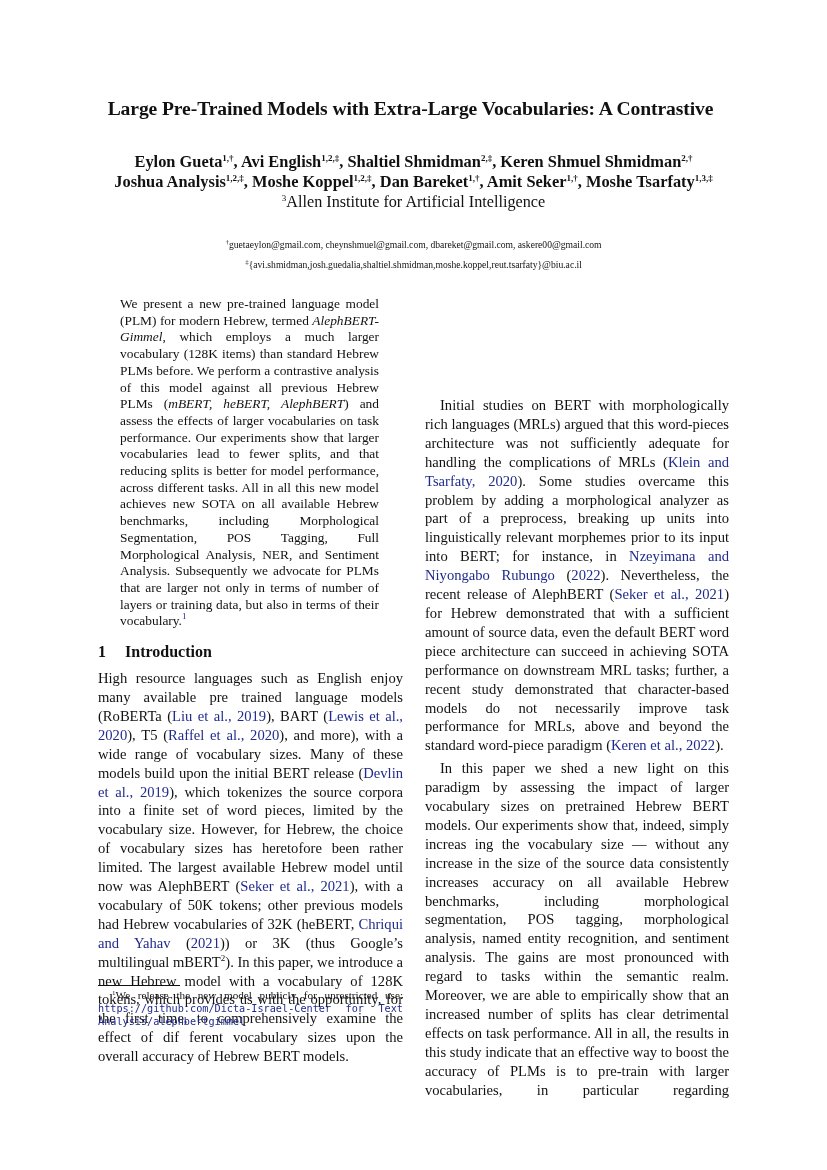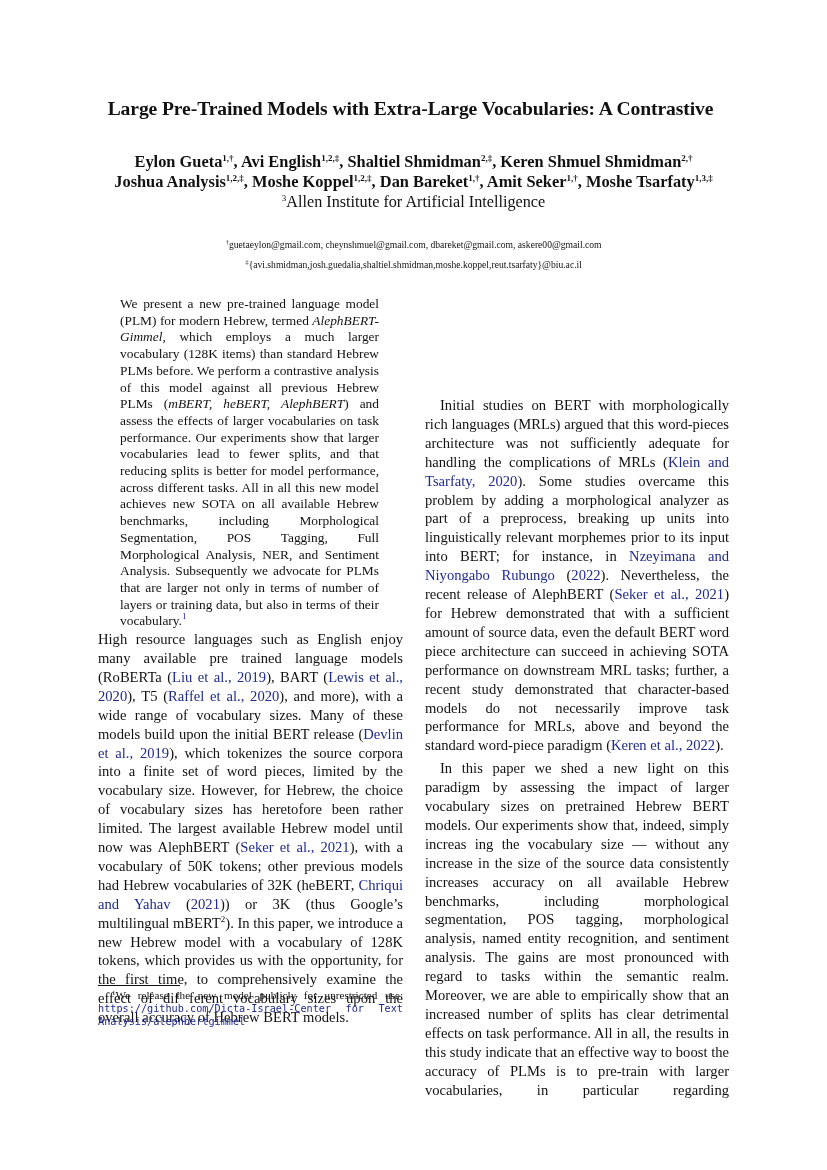--- a/index.html
+++ b/index.html
@@ -70,20 +70,21 @@
 </div>
 
 <div class="emails">
   <div><sup>†</sup><span>guetaeylon@gmail.com, cheynshmuel@gmail.com, dbareket@gmail.com, askere00@gmail.com</span></div>
   <div><sup>‡</sup><span>{avi.shmidman,josh.guedalia,shaltiel.shmidman,moshe.koppel,reut.tsarfaty}@biu.ac.il</span></div>
 </div>
 
 <div class="col col-left">
   <div class="abstract"><span>We present a new pre-trained language model (PLM) for modern Hebrew, termed </span><i>AlephBERT-Gimmel</i><span>, which employs a much larger vocabulary (128K items) than standard Hebrew PLMs before.  We perform a contrastive analysis of this model against all previous Hebrew PLMs (</span><i>mBERT, heBERT, AlephBERT</i><span>) and assess the effects of larger vocabularies on task performance. Our experiments show that larger vocabularies lead to fewer splits, and that reducing splits is better for model performance, across different tasks. All in all this new model achieves new SOTA on all available Hebrew benchmarks, including Morphological Segmentation, POS Tagging, Full Morphological Analysis, NER, and Sentiment Analysis.  Subsequently we advocate for PLMs that are larger not only in terms of number of layers or training data, but also in terms of their vocabulary.</span><sup class="fn">1</sup></div>
 
+  <div class="sec"><span class="num">1</span><span>Introduction</span></div>
 
   <div style="height:519px; overflow:hidden;">
     <p id="p1"><span>High resource languages such as English enjoy many available pre trained language models (RoBERTa (</span><span class="cite">Liu et al., 2019</span><span>), BART (</span><span class="cite">Lewis et al., 2020</span><span>), T5 (</span><span class="cite">Raffel et al., 2020</span><span>), and more), with a wide range of vocabulary sizes. Many of these models build upon the initial BERT release (</span><span class="cite">Devlin et al., 2019</span><span>), which tokenizes the source corpora into a finite set of word pieces, limited by the vocabulary size.  However, for Hebrew, the choice of vocabulary sizes has heretofore been rather limited.  The largest available Hebrew model until now was AlephBERT (</span><span class="cite">Seker et al., 2021</span><span>), with a vocabulary of 50K tokens; other previous models had Hebrew vocabularies of 32K (heBERT, </span><span class="cite">Chriqui and Yahav</span><span> (</span><span class="cite">2021</span><span>)) or 3K (thus Google’s multilingual mBERT</span><sup class="fnb">2</sup><span>). In this paper, we introduce a new Hebrew model with a vocabulary of 128K tokens, which provides us with the opportunity, for the first time, to comprehensively examine the effect of dif ferent vocabulary sizes upon the overall accuracy of Hebrew BERT models.</span></p>
   </div>
 </div>
 
 <div class="fn-rule"></div>
 <div class="footnotes">
   <div class="fnitem"><sup>1</sup><span>We release the new model publicly for unrestricted use: </span><span class="mono">https://github.com/Dicta-Israel-Center for Text Analysis/alephbertgimmel</span></div>
 </div>

